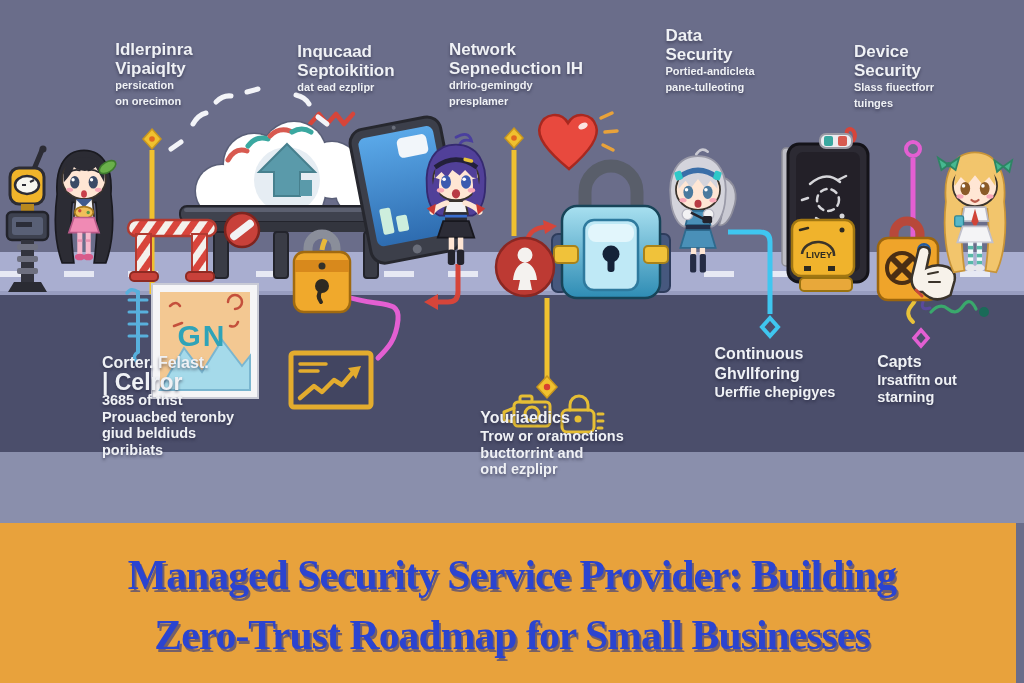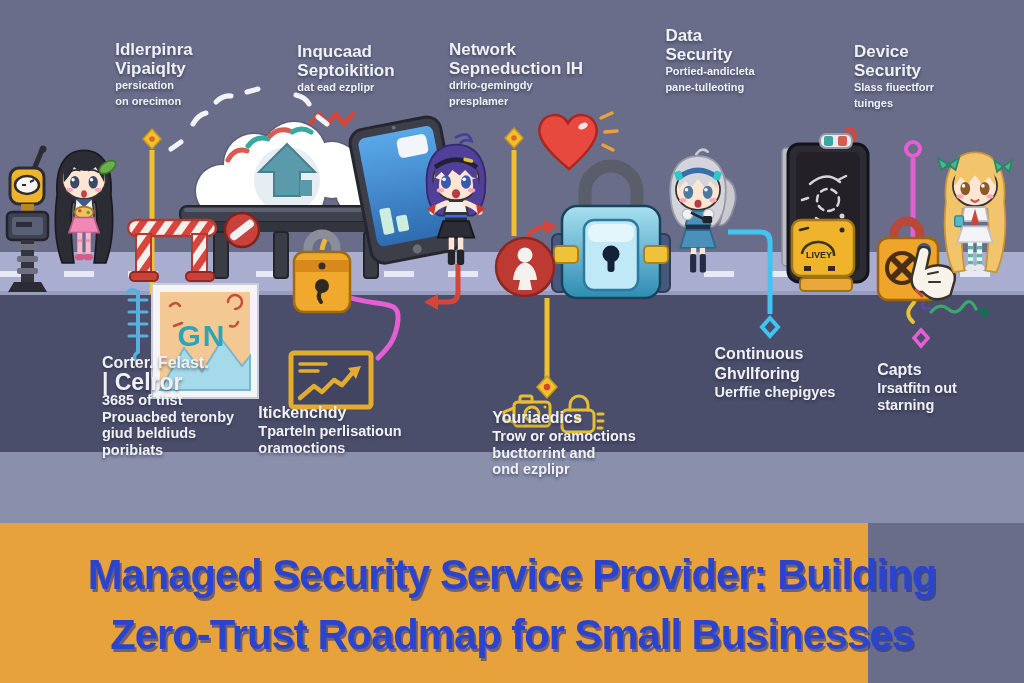--- a/index.html
+++ b/index.html
@@ -10,21 +10,21 @@
   html,body{margin:0;padding:0;}
   body{font-family:"Liberation Sans",sans-serif;}
   .stage{position:relative;width:1024px;height:683px;overflow:hidden;background:var(--background);}
   .abs{position:absolute;}
   .road{left:0;top:252px;width:1024px;height:43px;background:var(--road);}
   .road .dash{position:absolute;left:0;top:19px;width:1024px;height:6px;
     background:repeating-linear-gradient(90deg,var(--road-dash) 0 30px,transparent 30px 64px);}
   .road .edge{position:absolute;left:0;bottom:0;width:1024px;height:4px;background:#989dc0;}
   .dark-band{left:0;top:295px;width:1024px;height:157px;background:var(--dark-band);}
   .light-band{left:0;top:452px;width:1024px;height:71px;background:var(--light-band);}
-  .banner{left:0;top:523px;width:868px;height:160px;background:var(--banner);}
+  .banner{left:0;top:523px;width:1016px;height:160px;background:var(--banner);font-family:Liberation Serif, serif;}
   .title-line{position:absolute;left:0;width:1024px;text-align:center;color:var(--title);
     font-weight:700;font-size:43px;letter-spacing:-1px;transform:scaleX(.97);
     text-shadow:2px 3px 0 rgba(22,42,140,.55);white-space:nowrap;}
   .lbl{position:absolute;transform:translateX(-50%);text-align:left;color:var(--label-text);
     font-weight:700;text-shadow:0 2px 3px rgba(28,28,50,.5);white-space:nowrap;line-height:1.12;}
   .t1{font-size:17px;line-height:19px;}
   .t2{font-size:11px;line-height:15.5px;}
   .b1{font-size:16px;line-height:21px;}
   .b2{font-size:23px;line-height:19px;}
   .b3{font-size:14.5px;line-height:16.5px;}
@@ -464,37 +464,32 @@
   </div>
 
   <div class="lbl" style="left:168px;top:352px">
     <div class="b1">Corter. Felast.</div>
     <div class="b2">| Celror</div>
     <div class="b3">3685 of thst</div>
     <div class="b3">Prouacbed teronby</div>
     <div class="b3">giud beldiuds</div>
     <div class="b3">poribiats</div>
   </div>
-  <div class="lbl" style="left:330px;top:403px">
-    <div class="b4">Itickenchdy</div>
-    <div class="b3">Tparteln perlisatioun</div>
-    <div class="b3">oramoctions</div>
-  </div>
-  <div class="lbl" style="left:564px;top:408px">
+  <div class="lbl" style="left:552px;top:408px">
     <div class="b4">Youriaedics</div>
     <div class="b3">Trow or oramoctions</div>
     <div class="b3">bucttorrint and</div>
     <div class="b3">ond ezplipr</div>
   </div>
   <div class="lbl" style="left:775px;top:344px">
     <div class="b4">Continuous</div>
     <div class="b4">Ghvllforing</div>
     <div class="b3">Uerffie chepigyes</div>
   </div>
-  <div class="lbl" style="left:917px;top:360px">
+  <div class="lbl" style="left:917px;top:352px">
     <div class="b4">Capts</div>
     <div class="b3">Irsatfitn out</div>
     <div class="b3">starning</div>
   </div>
 
   <div class="abs banner">
     <div class="title-line" style="top:27px">Managed Security Service Provider: Building</div>
     <div class="title-line" style="top:87px">Zero-Trust Roadmap for Small Businesses</div>
   </div>
 

